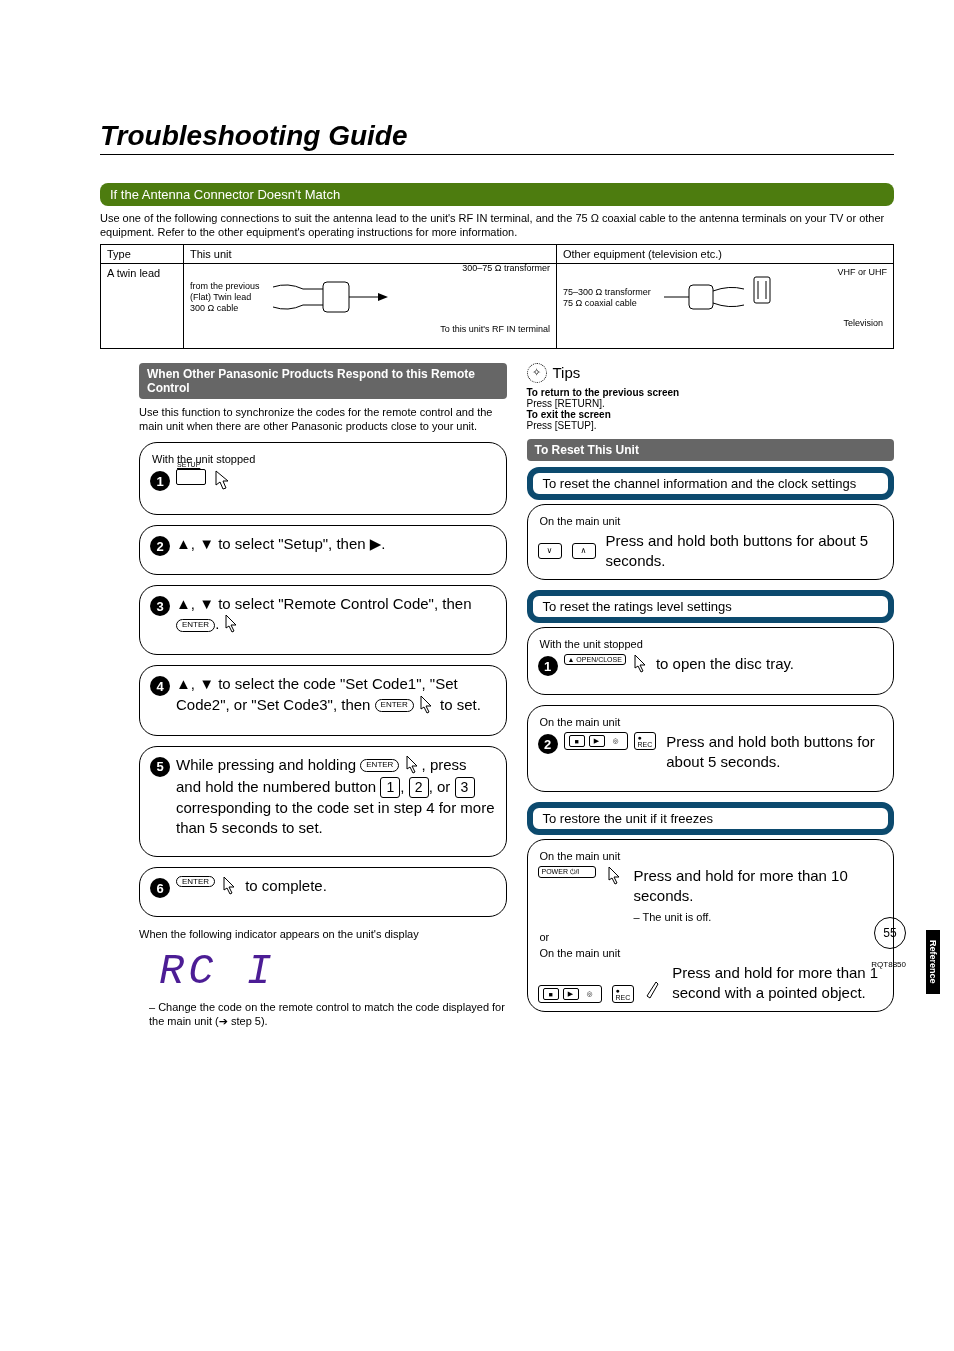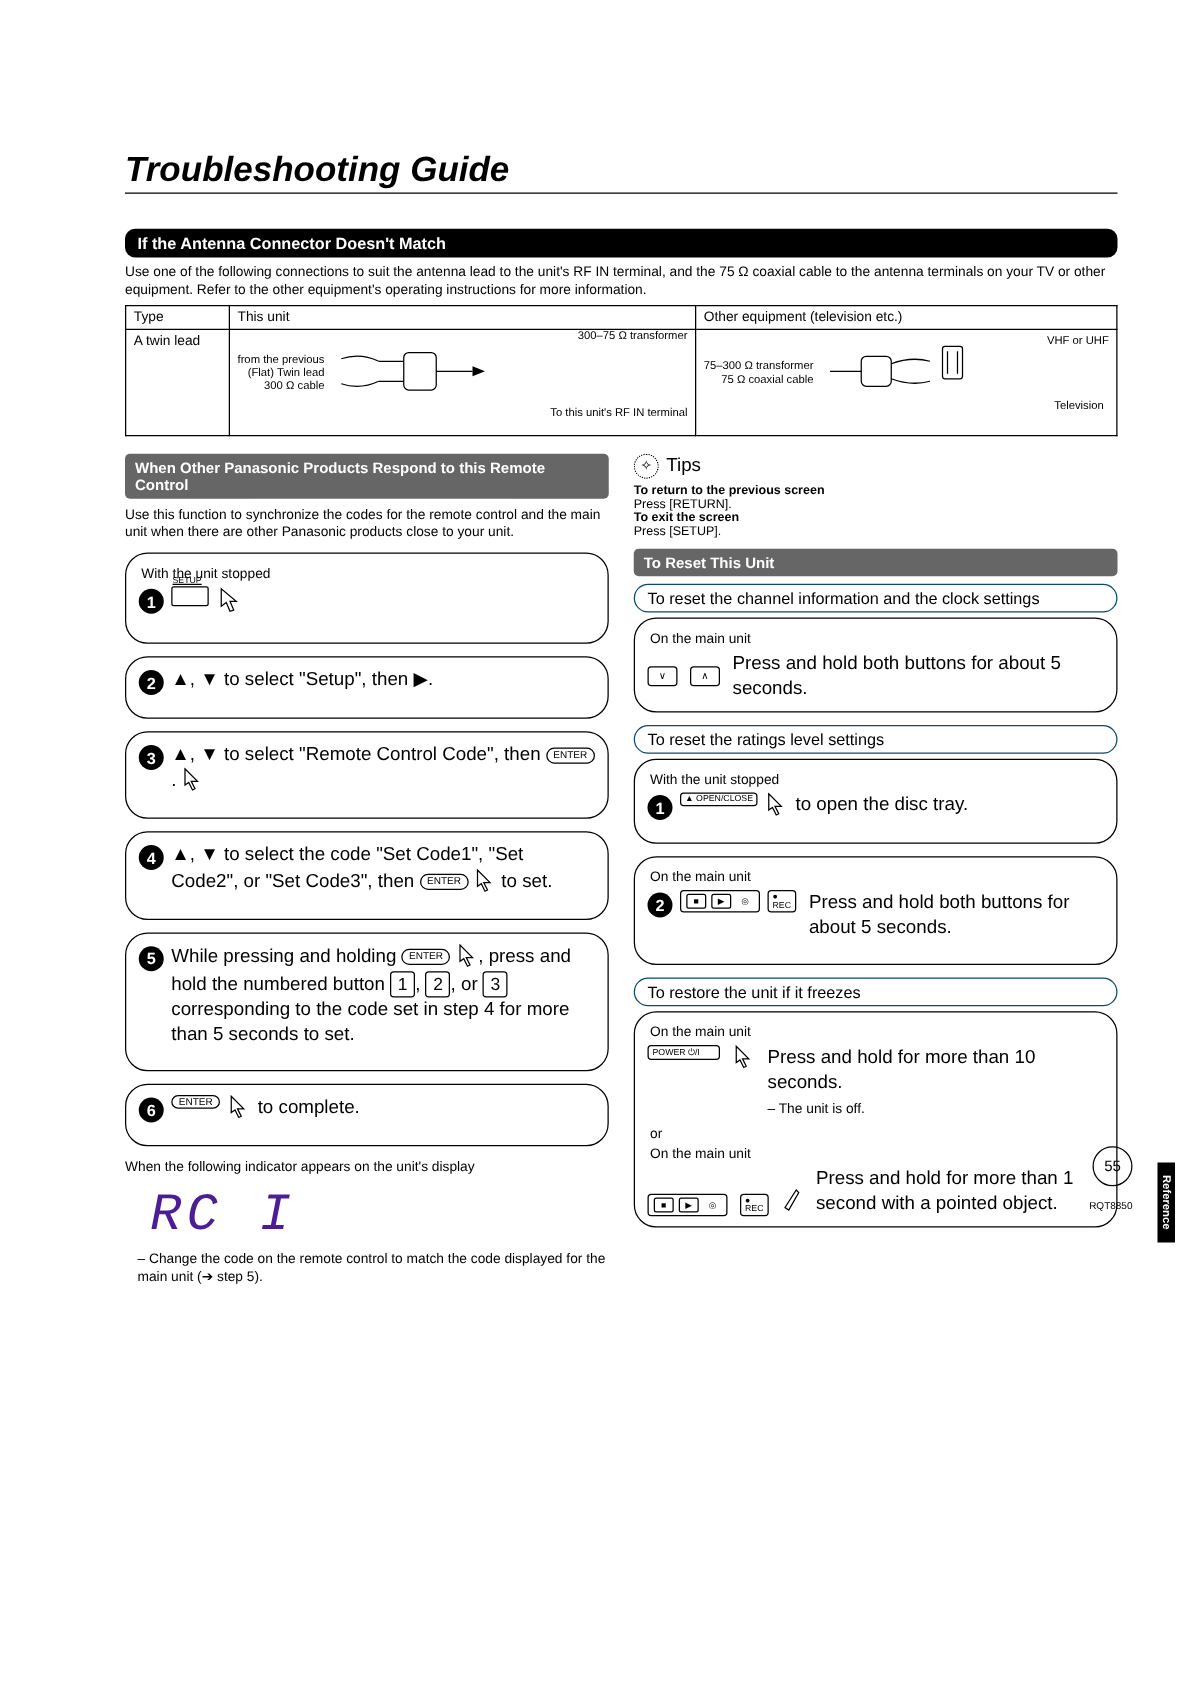--- a/index.html
+++ b/index.html
@@ -20,23 +20,23 @@
     font-size: 28px;
     font-weight: bold;
     font-style: italic;
     margin-bottom: 2px;
   }
   .title-rule {
     border-bottom: 1px solid #000;
     margin-bottom: 28px;
   }
   .black-bar {
-    background: #000000;
+    background: #4d7c0f;
     color: #fff;
-    font-weight: bold;
+    font-weight: normal;
     padding: 4px 10px;
     border-radius: 8px;
     font-size: 13px;
   }
   .intro {
     font-size: 11px;
     margin: 6px 0 4px 0;
     line-height: 1.25;
   }
   table.antenna {
@@ -48,20 +48,21 @@
     border: 1px solid #000;
     padding: 3px 6px;
     vertical-align: top;
     text-align: left;
   }
   .diag-row td { height: 78px; }
   .cols {
     display: flex;
     gap: 20px;
     margin-top: 14px;
+    margin-left: 39px;
   }
   .col-left, .col-right {
     flex: 1;
     min-width: 0;
   }
   .graybar {
     background: #666;
     color: #fff;
     font-weight: bold;
     padding: 4px 8px;
@@ -187,23 +188,23 @@
   }
   .footer-code {
     position: absolute;
     right: 48px;
     bottom: 100px;
     font-size: 8px;
   }
   .col-cell {
     display:flex; gap:8px; align-items:center;
   }
-  .diag-text { font-size:9px; line-height:1.2;text-align:right; }
+  .diag-text { font-size:9px; line-height:1.2; }
   .reset-pill {
-    border:1px solid #0c4a6e; border-radius:12px; padding:3px 10px;
+    border:6px solid #0c4a6e; border-radius:12px; padding:3px 10px;
     font-size:13px; margin-bottom:4px;
   }
   .open-btn {
     display:inline-block; border:1px solid #000; border-radius:3px;
     font-size:7px; padding:1px 3px; vertical-align:middle;
   }
 </style>
 </head>
 <body>
 

